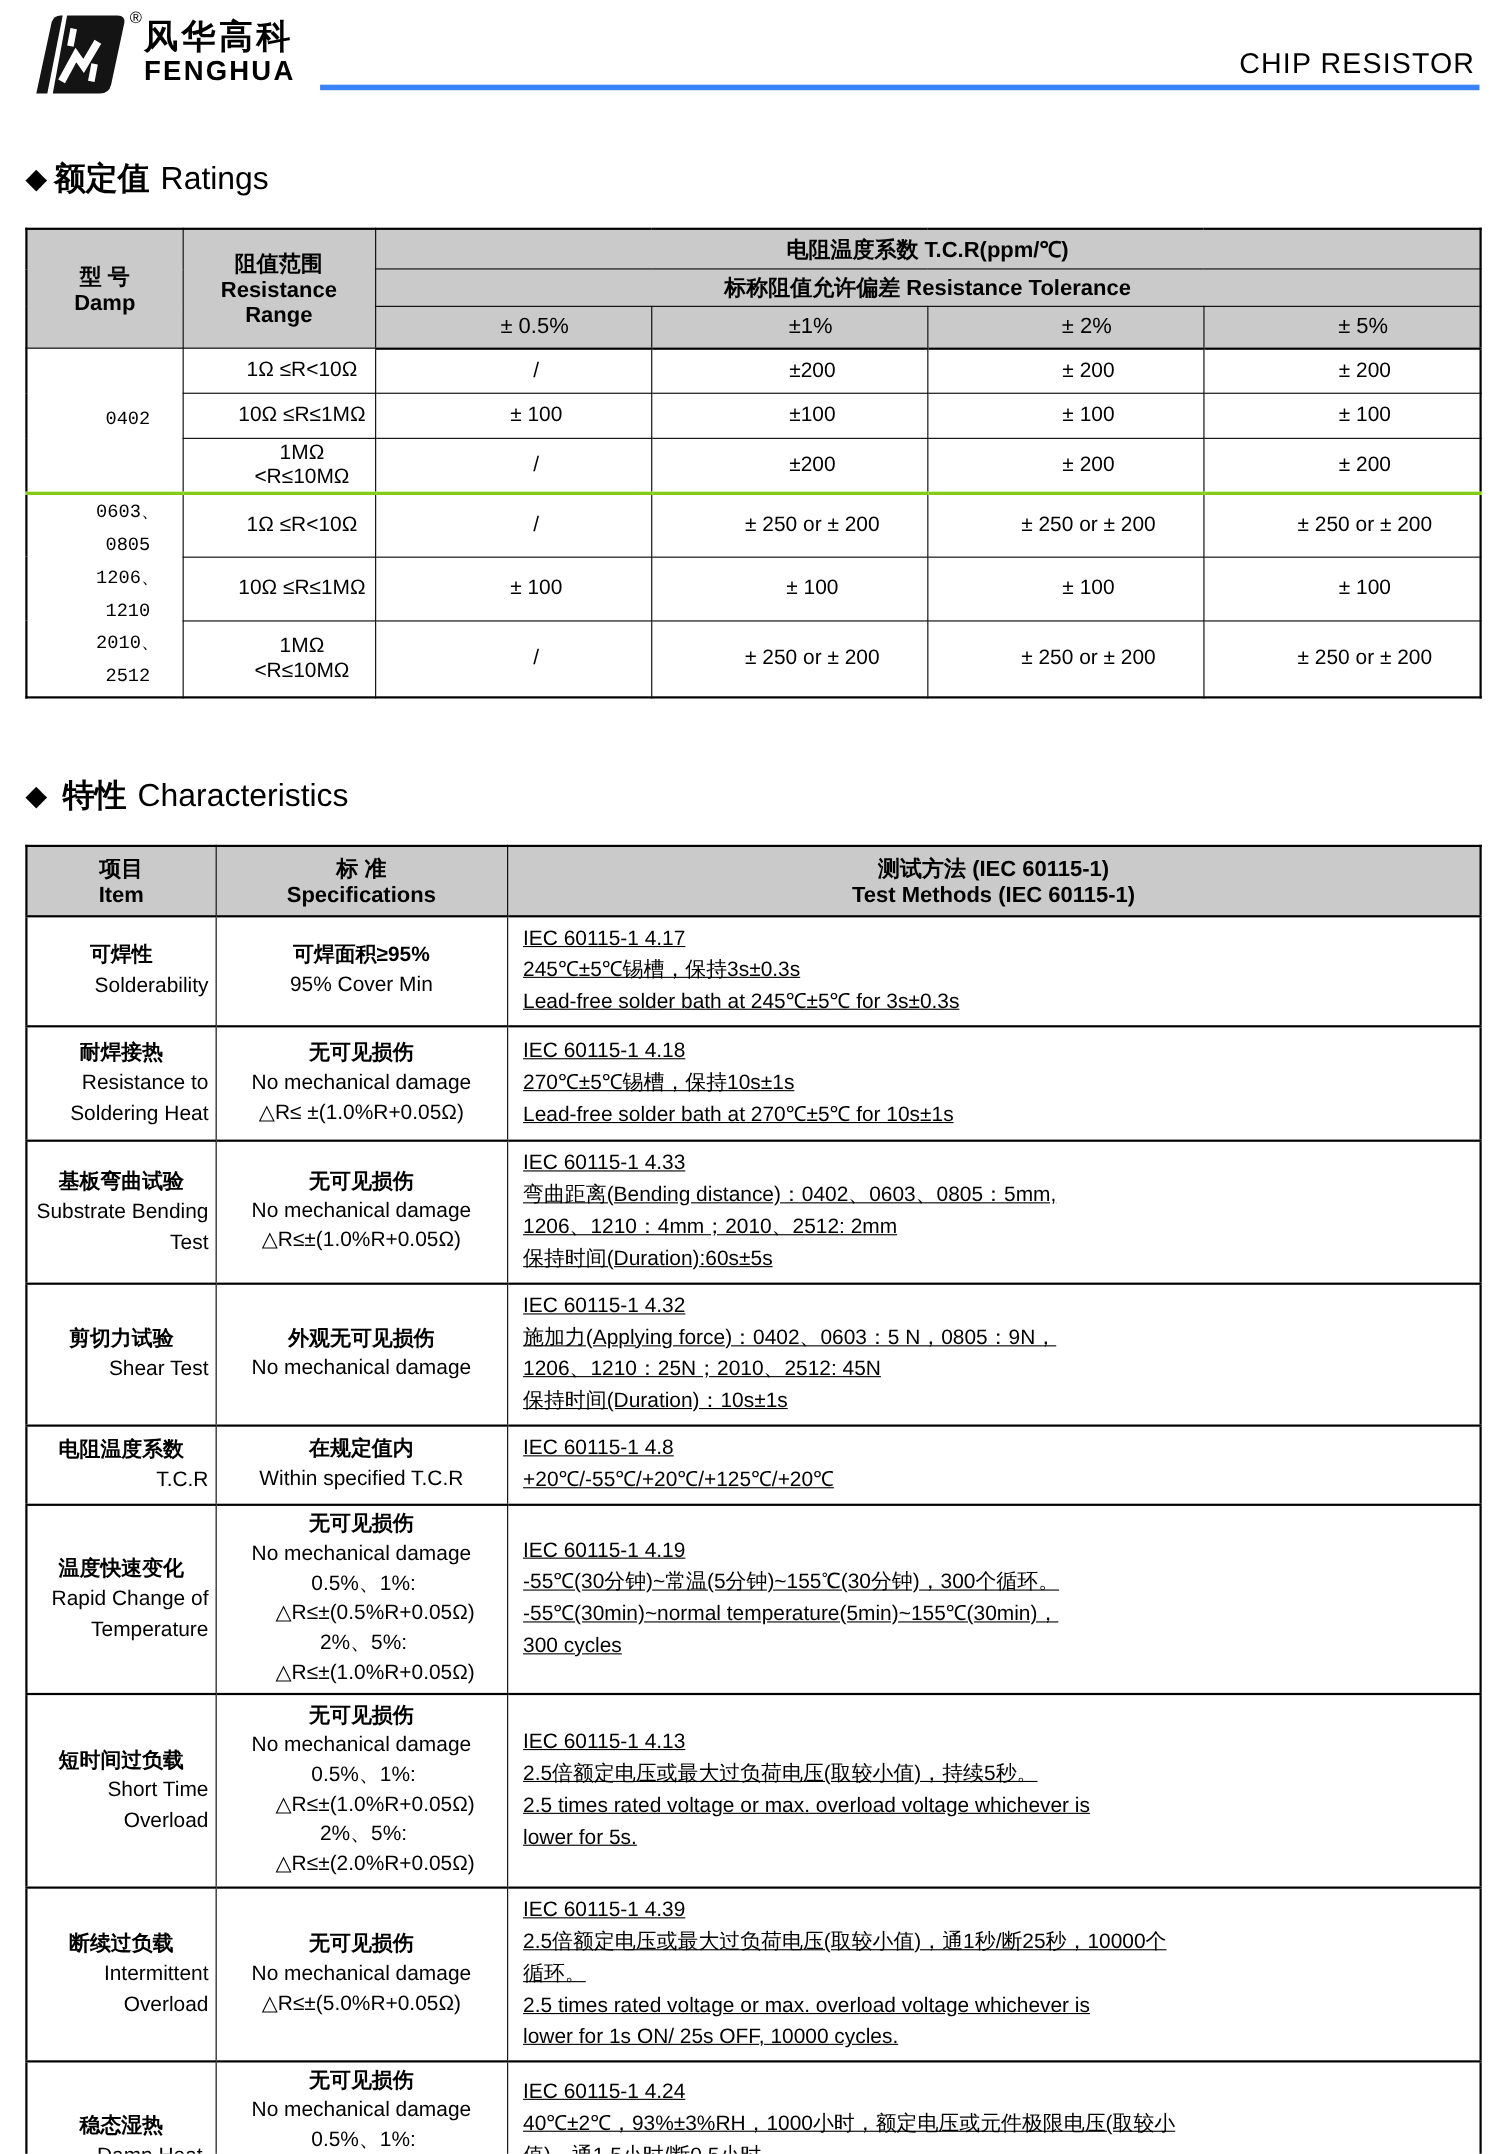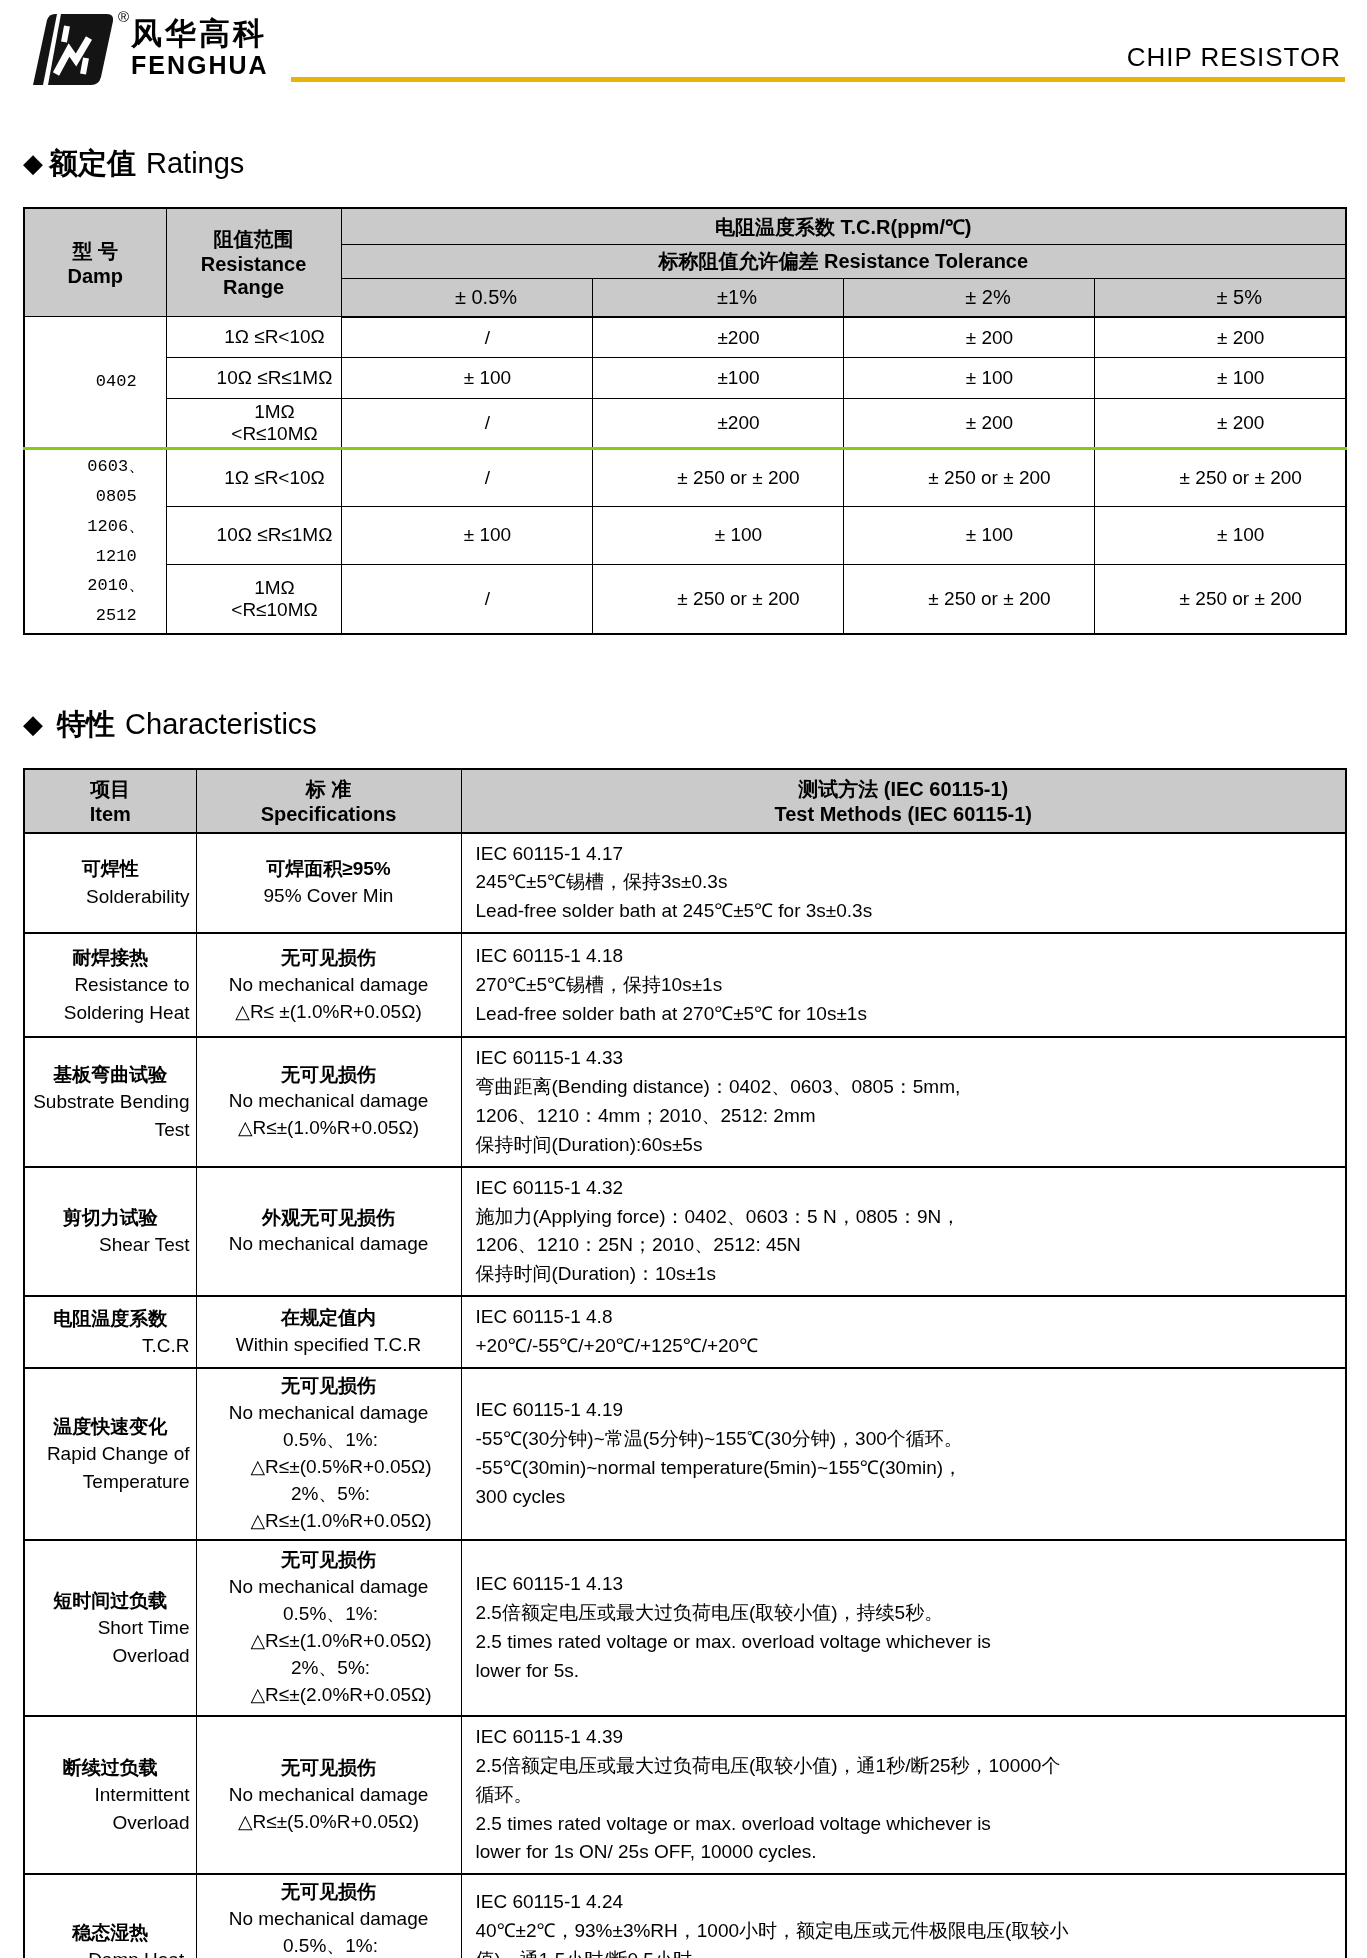--- a/index.html
+++ b/index.html
@@ -14,21 +14,21 @@
 
   
   .header { display: flex; align-items: flex-end; }
   .logo-block { display: flex; align-items: flex-start; width: 268px; flex: 0 0 268px; }
   .logo-mark { position: relative; width: 100px; height: 76px; }
   .logo-reg { position: absolute; top: -4px; right: -6px; font-size: 15px; }
   .logo-text { margin-left: 8px; padding-top: 6px; }
   .logo-cn { font-size: 31px; font-weight: bold; letter-spacing: 3px; line-height: 1.05; }
   .logo-en { font-size: 25px; font-weight: bold; letter-spacing: 2px; line-height: 1.15; }
   .header-right {
-    flex: 1; border-bottom: 5px solid #eab308;
+    flex: 1; border-bottom: 5px solid #3b82f6;
     text-align: right; padding: 0 4px 4px 0; margin-bottom: 6px;
   }
   .doc-title { font-size: 26px; letter-spacing: 1px; }
 
   
   .section-title { margin: 58px 0 26px 0; font-size: 29px; line-height: 1.2; }
   .section-title .diamond { font-size: 26px; margin-right: 6px; vertical-align: 1px; }
   .section-title .cn { font-weight: bold; }
   .section-title .en { font-weight: normal; margin-left: 10px; }
   .section-title.second { margin-top: 72px; }
@@ -48,21 +48,21 @@
   .ratings-table .group-start td { border-top: 3px solid #84cc16; }
   .ratings-table .type-cell { font-size: 17px; line-height: 1.75; font-family: Liberation Mono, monospace; }
 
   
   .char-table th { font-size: 20px; border-bottom: 2px solid #000; }
   .char-table td { font-size: 19px; border-top: 2px solid #000; vertical-align: middle; }
   .char-table .item-cell { text-align: center; line-height: 1.45; margin-left: 27px; }
   .char-table .item-cell .en { font-weight: normal; text-align: right; }
   .char-table .spec-cell { text-align: center; line-height: 1.42; padding: 4px 8px; }
   .char-table .spec-detail { text-align: center; padding-left: 4px; }
-  .char-table .method-cell { text-align: left; line-height: 1.52; padding: 6px 6px 6px 14px; }
+  .char-table .method-cell { text-align: left; line-height: 1.52; padding: 6px 6px 6px 14px; text-decoration: underline; }
 </style>
 </head>
 <body>
 
 <div class="page">
 
   <div class="header">
     <div class="logo-block">
       <div class="logo-mark">
         <svg width="100" height="76" viewBox="0 0 100 76">

